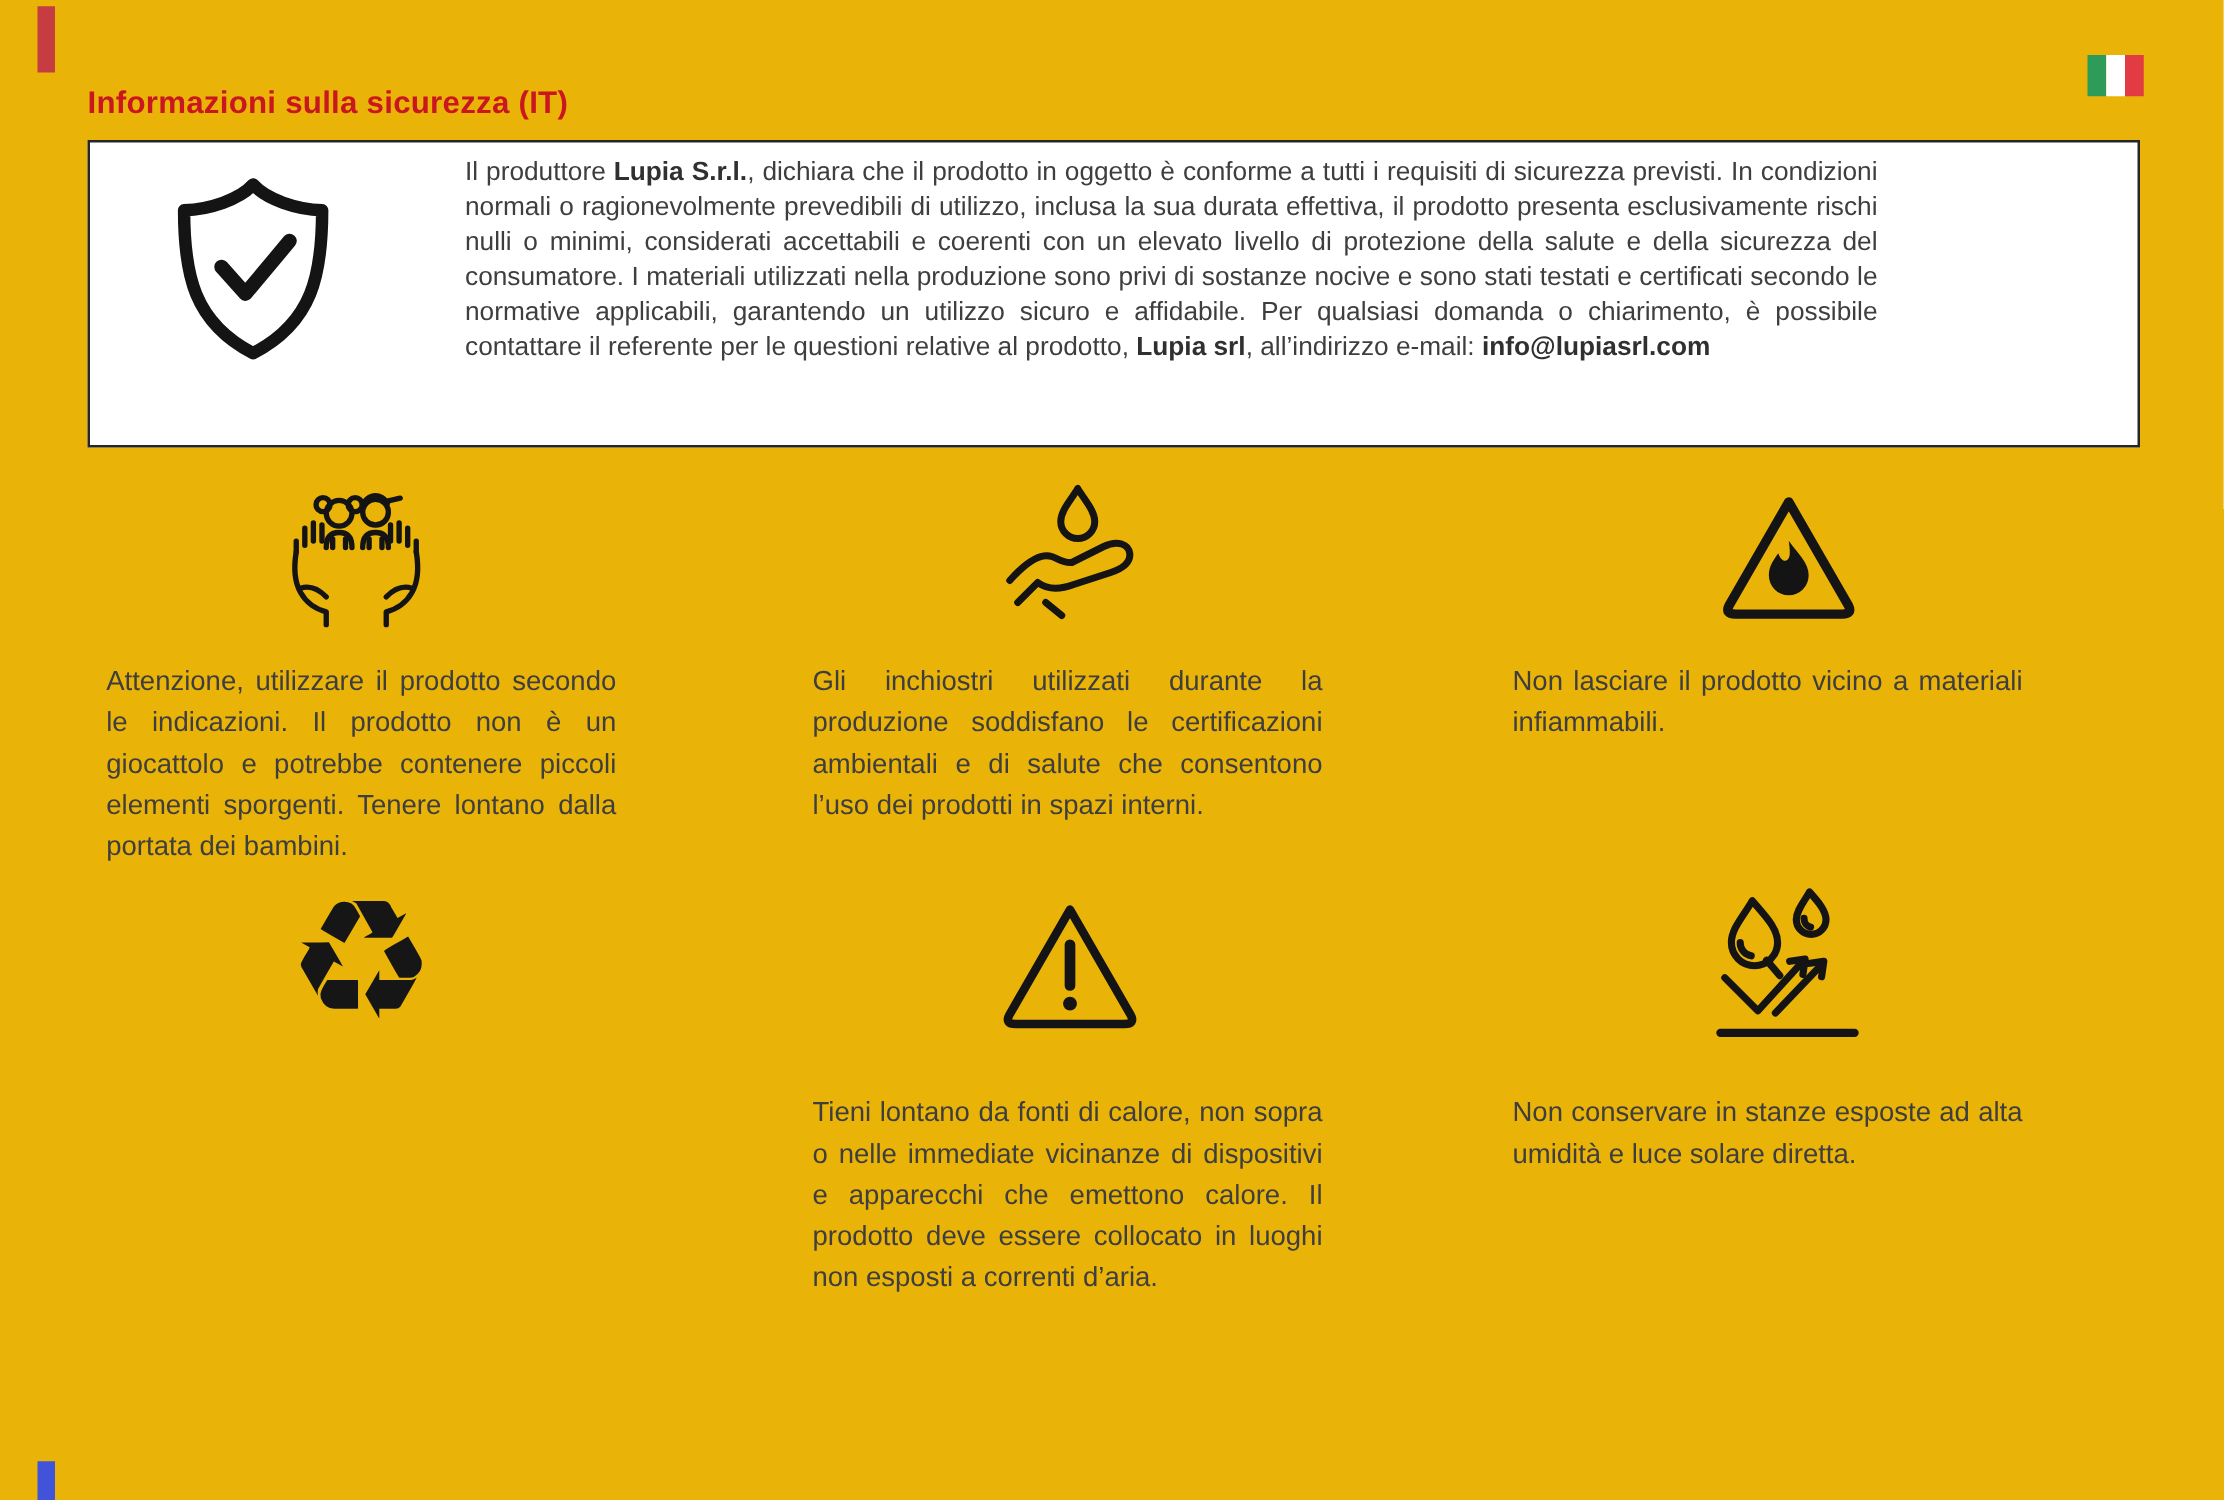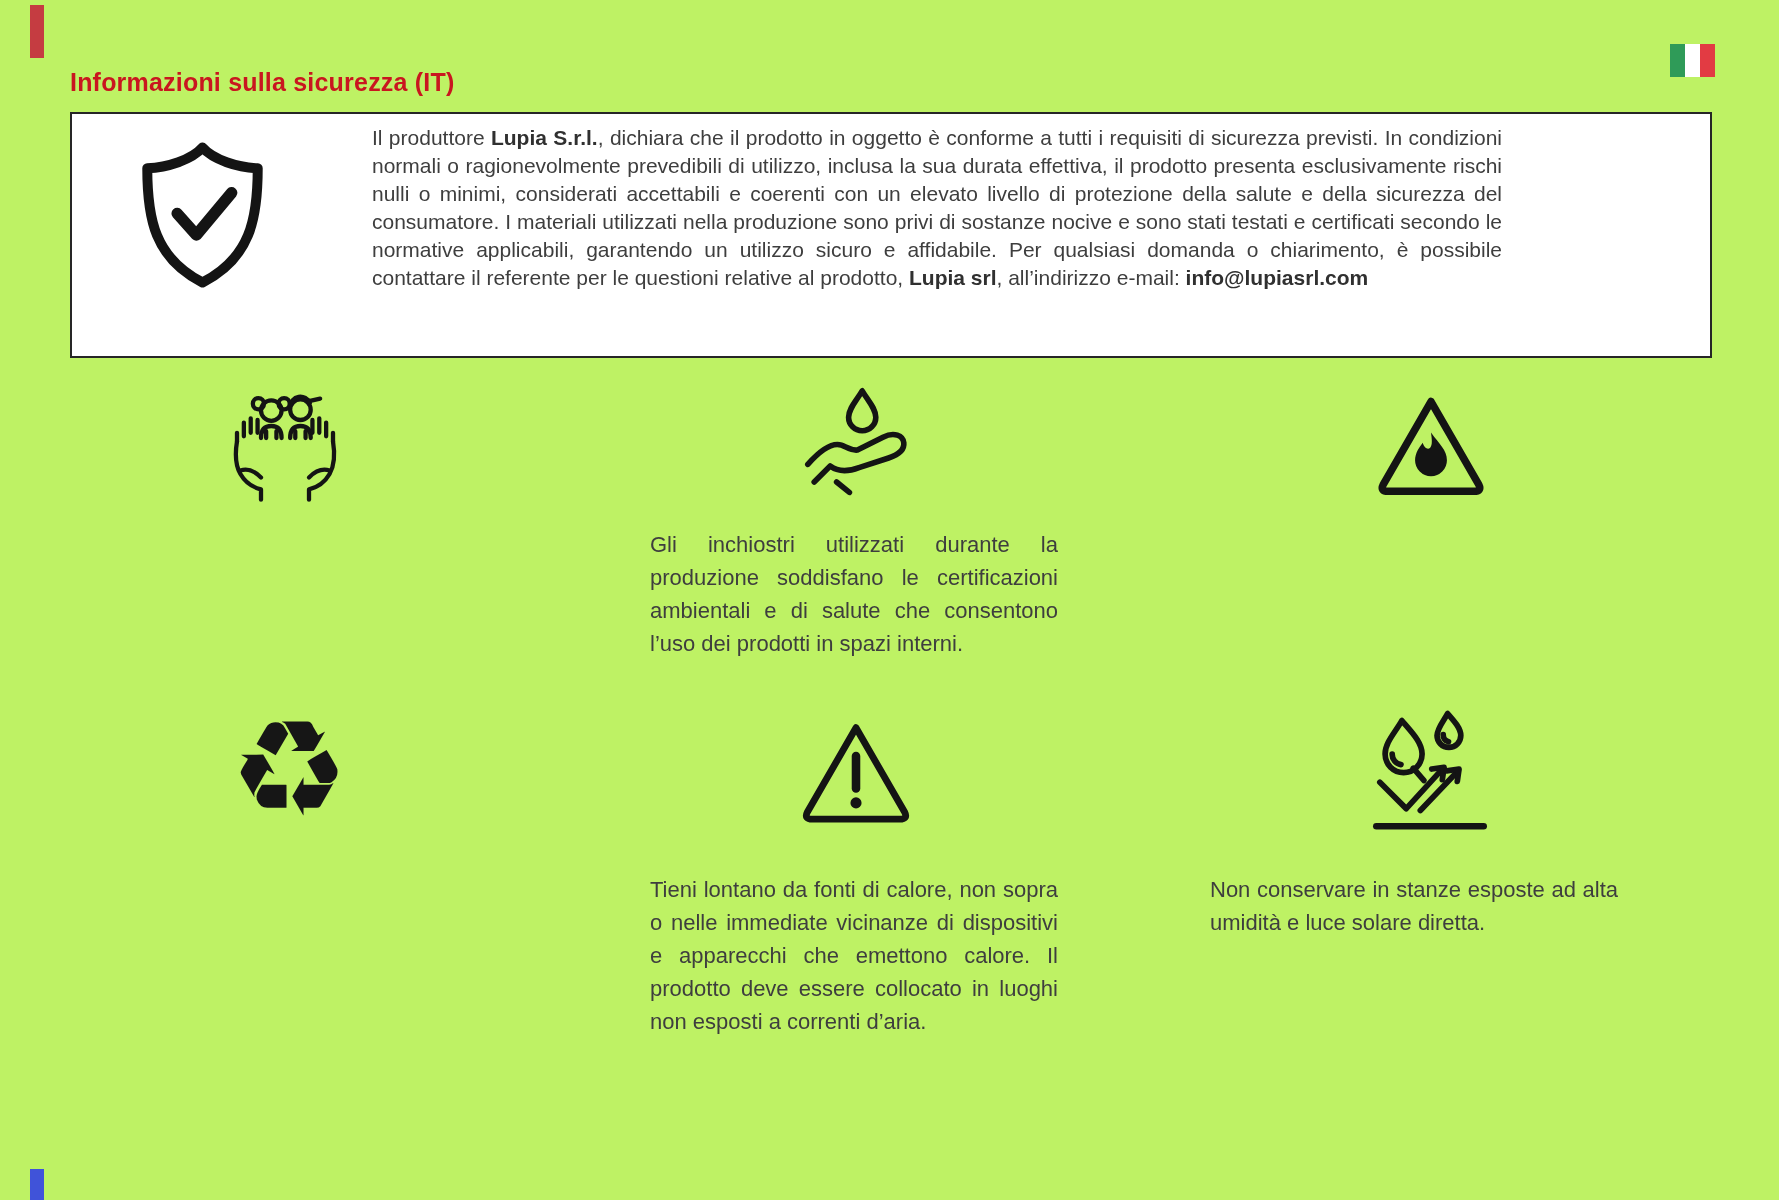--- a/index.html
+++ b/index.html
@@ -1,18 +1,18 @@
 <!DOCTYPE html>
 <html><head>
 <meta charset="utf-8">
 <style>
   * { margin:0; padding:0; box-sizing:border-box; }
   html,body { background:#ffffff; }
   .page {
-    position:relative; width:1779px; height:1200px; background:#bef264;
+    position:relative; width:1779px; height:1200px; background:#eab308;
     font-family:"Liberation Sans", sans-serif; color:#3f3f3f; overflow:hidden;
   }
   .edge-mark { position:absolute; left:30px; width:14px; }
   .edge-mark.top { top:5px; height:53px; }
   .edge-mark.bottom { top:1169px; height:31px; }
   .flag { position:absolute; left:1670px; top:44px; width:45px; height:33px; display:flex; }
   .flag span { flex:1 1 0; }
   .heading {
     position:absolute; left:70px; top:68px;
     font-size:25px; font-weight:bold; letter-spacing:0.2px;
@@ -135,17 +135,19 @@
         <path d="M56 66 L68 80"></path>
         <path d="M18 82 L48 112 L90 66"></path>
         <path d="M77 67 L91 65 L89 79"></path>
         <path d="M64 114 L107 69"></path>
         <path d="M94 69 L108 67 L106 81"></path>
         <path d="M14 132 H136" stroke-width="7.5"></path>
       </g>
     </svg>
   </div>
 
+  <div class="item-text r1 c1">Attenzione, utilizzare il prodotto secondo le indicazioni. Il prodotto non è un giocattolo e potrebbe contenere piccoli elementi sporgenti. Tenere lontano dalla portata dei bambini.</div>
   <div class="item-text r1 c2">Gli inchiostri utilizzati durante la produzione soddisfano le certificazioni ambientali e di salute che consentono l’uso dei prodotti in spazi interni.</div>
+  <div class="item-text r1 c3">Non lasciare il prodotto vicino a materiali infiammabili.</div>
   <div class="item-text r2 c3">Non conservare in stanze esposte ad alta umidità e luce solare diretta.</div>
   <div class="item-text r2 c2">Tieni lontano da fonti di calore, non sopra o nelle immediate vicinanze di dispositivi e apparecchi che emettono calore. Il prodotto deve essere collocato in luoghi non esposti a correnti d’aria.</div>
 
 </div>
 
 </body></html>

